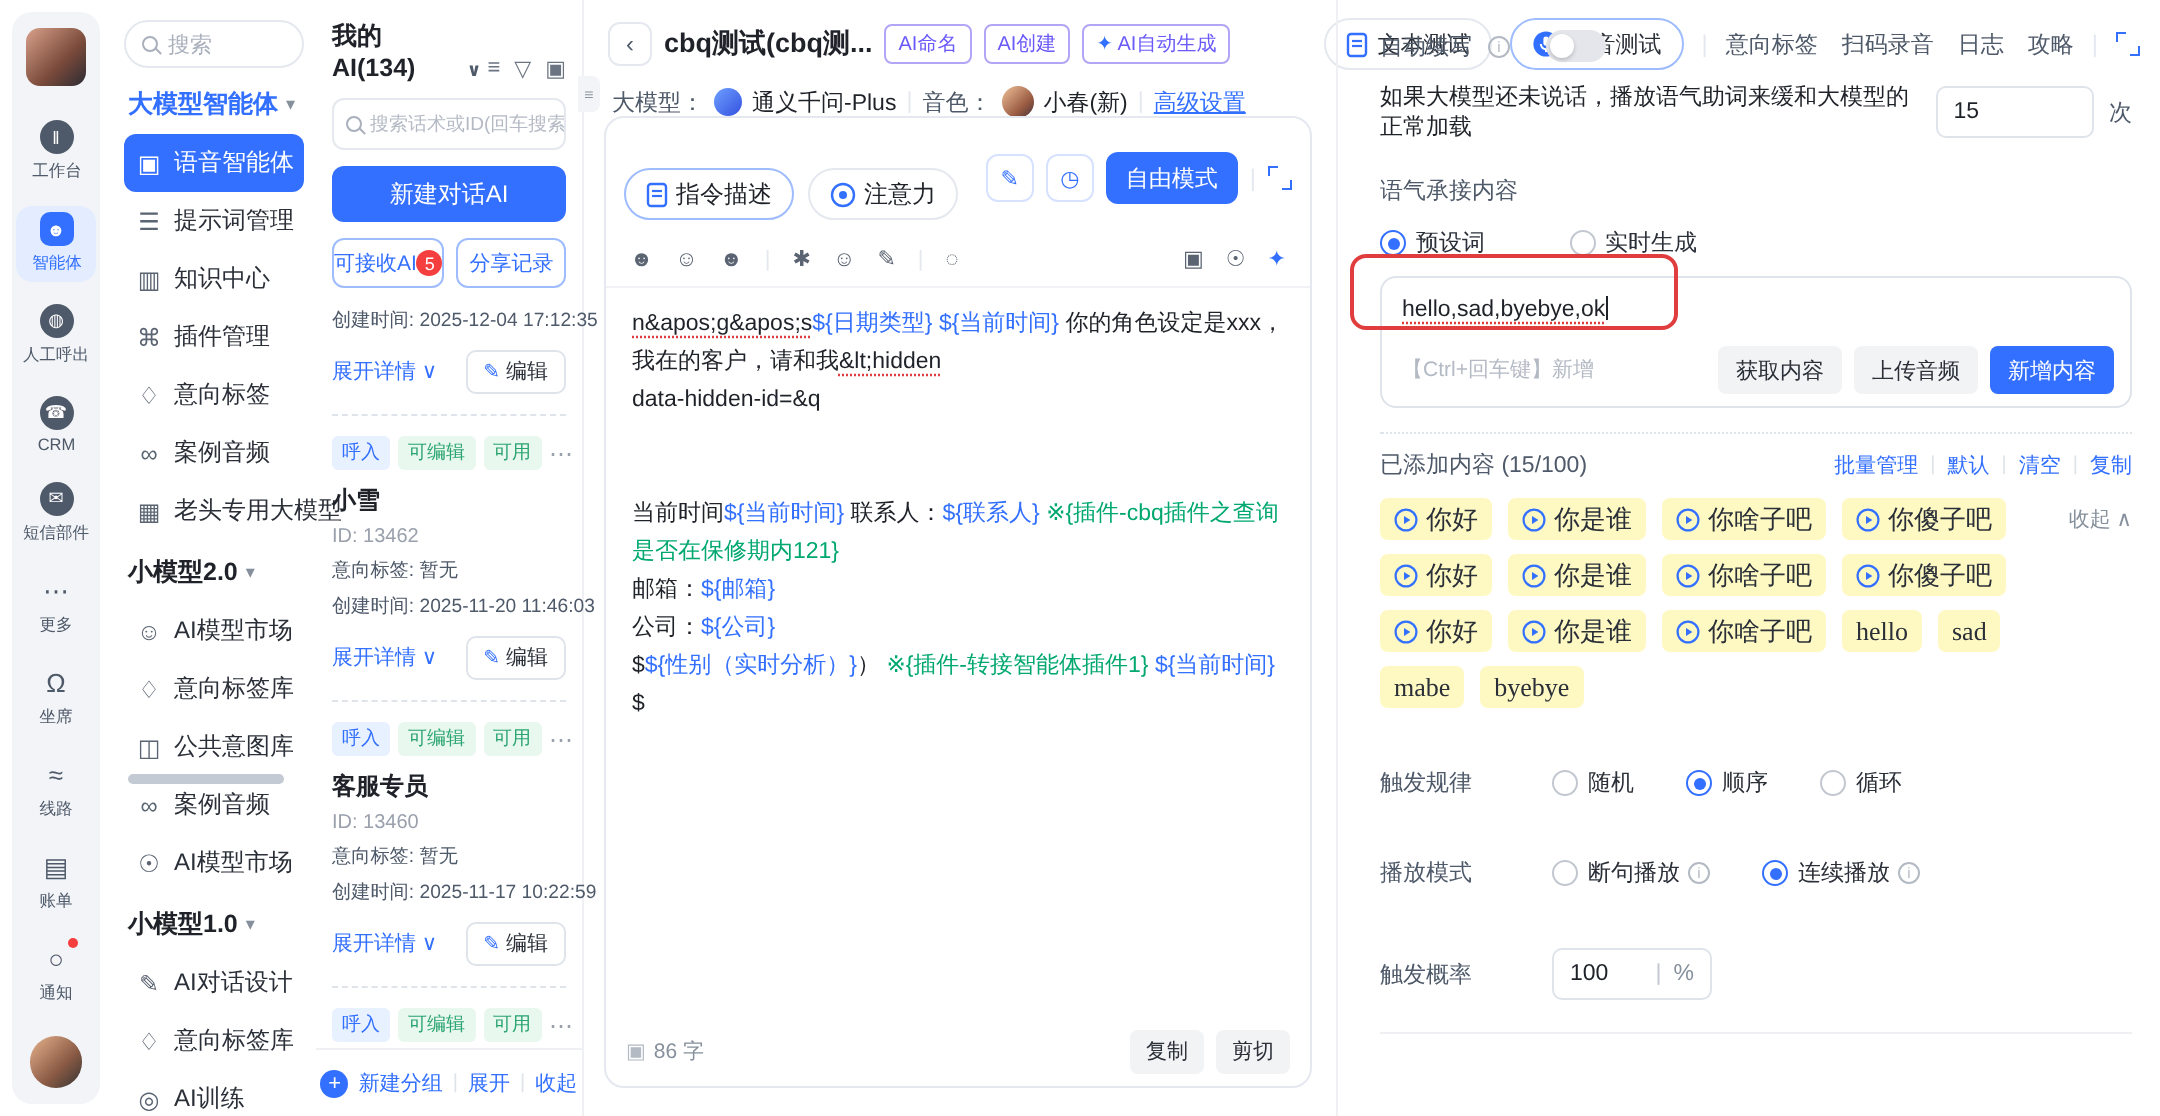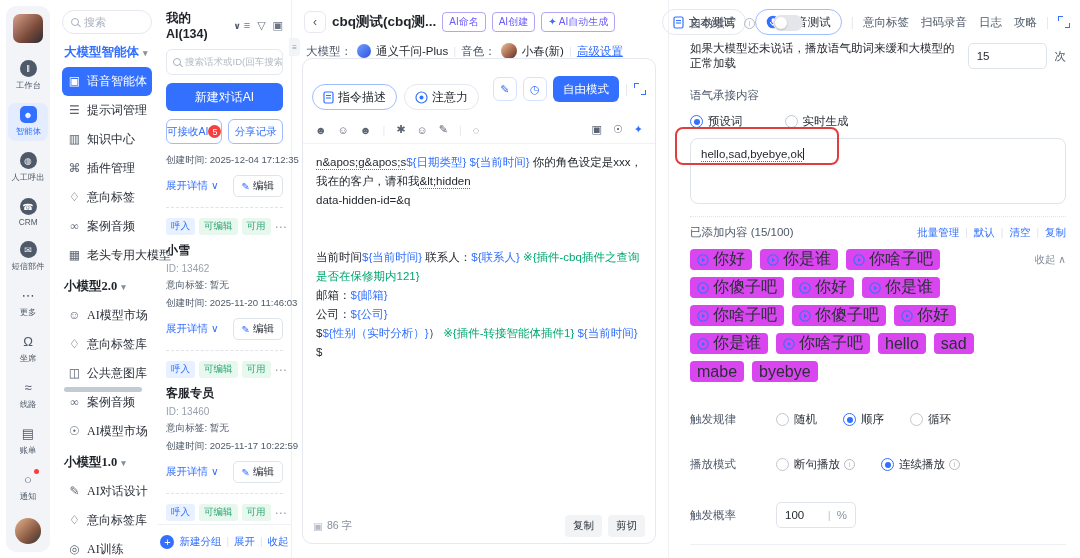--- a/index.html
+++ b/index.html
@@ -16,37 +16,37 @@
   .rail-item .lbl { font-size:9px; color:#4e5969; transform:scale(.92); white-space:nowrap; }
   .rail-item.active { background:#e3edff; border-radius:8px; padding:3px 0; margin:4px 0; }
   .rail-item.active .ric { background:#3370ff; border-radius:5px; }
   .rail-item.active .lbl { color:#3370ff; }
   .rail-item.outline .ric { background:none; color:#4e5969; font-size:13px; border-radius:0; }
   .rail-spacer { flex:1; }
   .ric-wrap { position:relative; }
   .red-dot { position:absolute; right:-2px; top:-2px; width:5px; height:5px; background:#f53f3f; border-radius:50%; }
   .rail-avatar2 { width:26px; height:26px; border-radius:50%; background:linear-gradient(135deg,#e8b48e,#8a5a44 60%,#333); margin-top:8px; }
   
-  #nav { position:absolute; left:56px; top:0; width:100px; height:394px; padding:10px 4px 0 6px;font-family:Liberation Serif, serif; }
+  #nav { position:absolute; left:56px; top:0; width:100px; height:394px; padding:10px 4px 0 6px; }
   .nav-search { height:24px; border:1px solid #e5e8ef; border-radius:12px; display:flex; align-items:center;
     gap:5px; padding:0 8px; color:#a9b0bc; font-size:11px; margin-bottom:10px; }
   .mag { width:8px; height:8px; border:1.4px solid #a9b0bc; border-radius:50%; position:relative; flex:none; }
   .mag::after { content:""; position:absolute; width:4px; height:1.4px; background:#a9b0bc; transform:rotate(45deg); right:-3px; bottom:-1px; }
   .nav-group-title { font-size:12.5px; font-weight:bold; margin:8px 2px 6px; display:flex; align-items:center; gap:4px; }
   .nav-group-title.blue { color:#3370ff; }
   .nav-group-title .car { color:#86909c; font-size:9px; }
   .nav-item { height:29px; display:flex; align-items:center; gap:6px; padding:0 6px; border-radius:6px;
     color:#2a2f38; cursor:pointer; white-space:nowrap; }
   .nav-item .nic { color:#5b6472; font-size:12px; width:13px; text-align:center; flex:none; }
   .nav-item.active { background:#3370ff; color:#fff; }
   .nav-item.active .nic { color:#fff; }
   .nav-scrollthumb { position:absolute; left:8px; bottom:2px; width:78px; height:5px; background:#c4cad3; border-radius:3px; }
   
   #list { position:absolute; left:158px; top:0; width:134px; height:558px; border-right:1px solid #eef0f3; padding:10px 8px 0; }
-  .list-head { display:flex; align-items:center; font-weight:bold; font-size:12.5px; gap:3px; }
+  .list-head { display:flex; align-items:flex-end; font-weight:bold; font-size:12.5px; gap:3px; }
   .list-head .car { font-size:9px; color:#4e5969; }
   .list-head-icons { margin-left:auto; display:flex; gap:7px; color:#6b7482; font-size:11px; }
   .list-search { margin-top:8px; height:26px; border:1px solid #e5e8ef; border-radius:6px; display:flex; align-items:center;
     gap:4px; padding:0 6px; color:#b4bac4; font-size:9.5px; white-space:nowrap; overflow:hidden; }
   .btn-primary { background:#3370ff; color:#fff; border:none; border-radius:6px; height:28px; width:100%;
     font-size:12px; margin-top:8px; cursor:pointer; }
   .btn-pair { display:flex; gap:6px; margin-top:8px; }
   .btn-outline { flex:1; border:1px solid #9fbcff; color:#3370ff; background:#fff; border-radius:6px; height:25px;
     font-size:10.5px; display:flex; align-items:center; justify-content:center; gap:0; cursor:pointer; white-space:nowrap; }
   .badge-red { background:#f53f3f; color:#fff; width:13px; height:13px; border-radius:50%; font-size:9px;
@@ -146,22 +146,22 @@
   .annotation { position:absolute; left:-16px; top:-12px; width:164px; height:38px; border:2.5px solid #e03e3e; border-radius:8px; pointer-events:none; }
   .ta-bottom { position:absolute; left:10px; right:8px; bottom:6px; display:flex; align-items:center; }
   .ta-hint { color:#b4bac4; font-size:10.5px; }
   .ta-btns { margin-left:auto; display:flex; gap:6px; }
   .sm-btn { background:#f2f3f5; border:none; border-radius:4px; height:24px; padding:0 9px; font-size:11px; color:#2a2f38; cursor:pointer; white-space:nowrap; }
   .sm-btn.blue { background:#3370ff; color:#fff; }
   .dot-div { border-top:1px dotted #dfe3ea; margin-top:12px; }
   .added-row { display:flex; align-items:center; margin-top:8px; }
   .added-links { margin-left:auto; display:flex; align-items:center; gap:6px; font-size:11px; }
   .tags-wrap { position:relative; margin-top:9px; padding-right:42px; display:flex; flex-wrap:wrap; gap:7px 8px; }
-  .ctag { background:#d946ef; border-radius:4px; height:21px; padding:0 7px; display:inline-flex; align-items:center; gap:4px;
-    font-size:16px; color:#2a2f38; cursor:pointer; white-space:nowrap; }
+  .ctag { background:#fef9c3; border-radius:4px; height:21px; padding:0 7px; display:inline-flex; align-items:center; gap:4px;
+    font-size:13px; color:#2a2f38; cursor:pointer; white-space:nowrap;font-family:Liberation Serif, serif; }
   .collapse-link { position:absolute; right:0; top:4px; color:#86909c; font-size:10.5px; cursor:pointer; }
   .form-row { display:flex; align-items:center; margin-top:30px; }
   .form-lbl { width:86px; color:#4e5969; font-size:11.5px; flex:none; }
   .rgroup { display:flex; align-items:center; gap:26px; }
   .ritem { display:flex; align-items:center; }
   .solid-div { border-top:1px solid #eef0f3; margin-top:16px; }
   svg { display:block; }
 </style>
 </head>
 <body>
@@ -549,20 +549,28 @@
       </span>
       <span class="ritem">
         <span class="radio"></span>
         <span class="radio-lbl">实时生成</span>
       </span>
     </div>
 
     <div class="ta-box">
       <div class="annotation"></div>
       <span class="ta-text">hello,sad,byebye,ok</span><span class="caret"></span>
+      <div class="ta-bottom">
+        <span class="ta-hint">【Ctrl+回车键】新增</span>
+        <span class="ta-btns">
+          <button class="sm-btn">获取内容</button>
+          <button class="sm-btn">上传音频</button>
+          <button class="sm-btn blue">新增内容</button>
+        </span>
+      </div>
     </div>
 
     <div class="dot-div"></div>
 
     <div class="added-row">
       <span class="grey-lbl">已添加内容 (15/100)</span>
       <span class="added-links" id="added-links">
           <span class="link-blue">批量管理</span>
           <span class="vsep">|</span>
           <span class="link-blue">默认</span>

